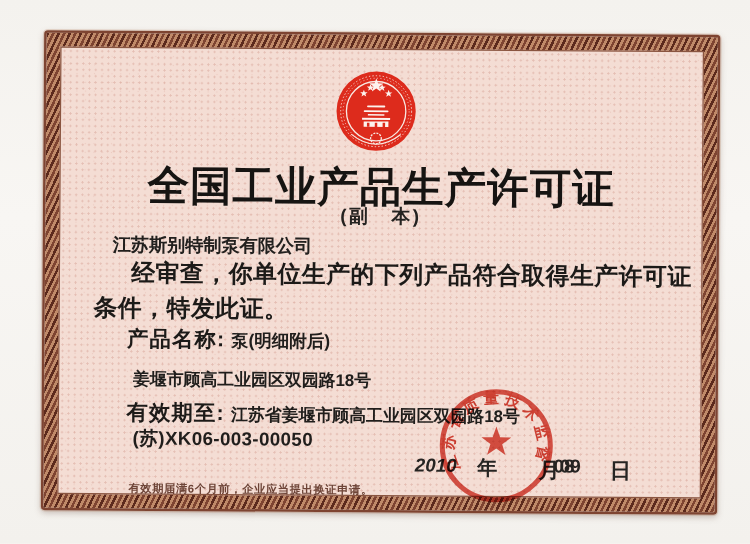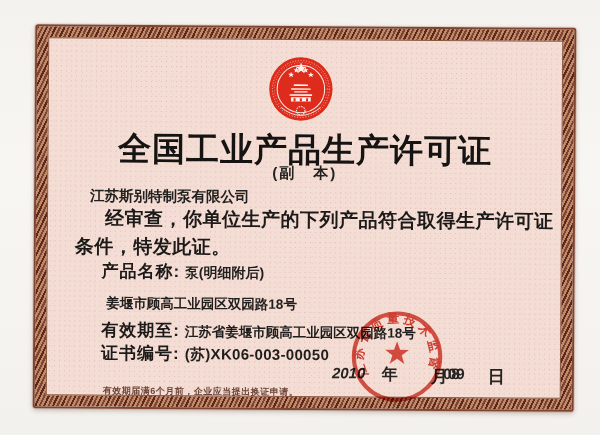--- a/index.html
+++ b/index.html
@@ -102,21 +102,20 @@
       <span class="note">(明细附后)</span>
     </div>
     <div class="abs frow row1">
       <span class="val">姜堰市顾高工业园区双园路18号</span>
     </div>
     <div class="abs frow row2">
       <span class="lbl">有效期至:</span>
       <span class="val">江苏省姜堰市顾高工业园区双园路18号</span>
     </div>
     <div class="abs frow row3">
-      <span class="lbl">证书编号:</span>
       <span class="val">(苏)XK06-003-00050</span>
     </div>
     <div class="abs frow row4">
     </div>
 
     <div class="abs footnote">有效期届满6个月前，企业应当提出换证申请。</div>
 
     <span class="abs date-piece d-num dp-year">2010</span>
     <span class="abs date-piece d-unit dp-yu">年</span>
     <span class="abs date-piece d-num dp-month">08</span>

